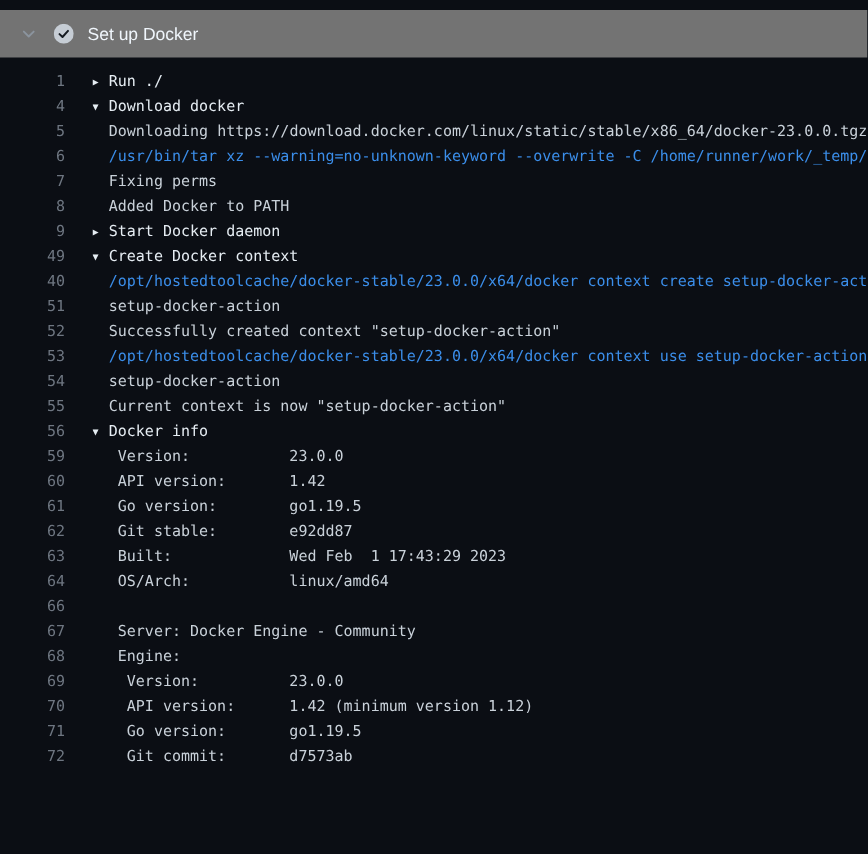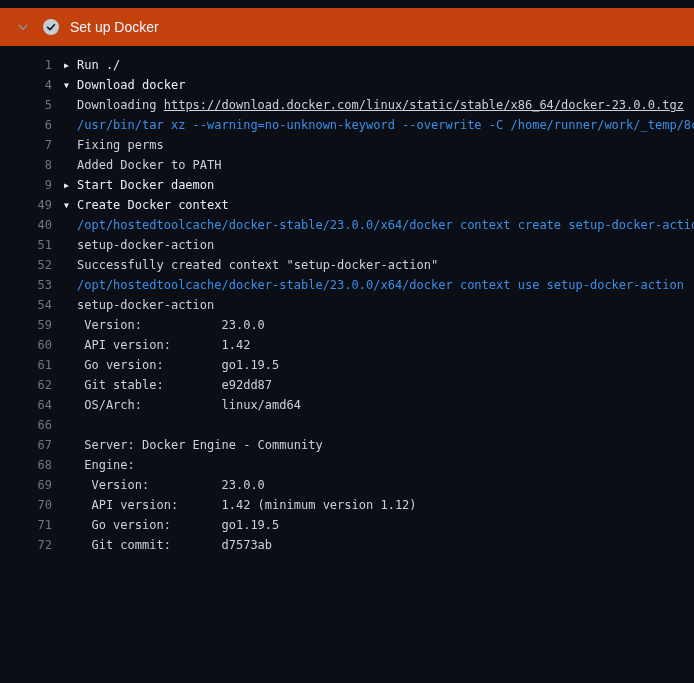--- a/index.html
+++ b/index.html
@@ -7,21 +7,21 @@
   body {
     background: #0b0e14;
     font-family: "Liberation Sans", sans-serif;
     overflow: hidden;
   }
   .panel { padding-top: 8px; }
 
   
   .step-header {
     height: 38px;
-    background: #c2410c;
+    background: #737373;
     display: flex;
     align-items: center;
     padding: 0 16px;
     cursor: pointer;
   }
   .step-header .chev { display: flex; align-items: center; margin-right: 13px; }
   .step-header .status { display: flex; align-items: center; margin-right: 11px; }
   .step-title {
     color: #f0f6fc;
     font-size: 14px;
@@ -44,36 +44,36 @@
     flex: none;
     width: 52px;
     text-align: right;
     color: #6e7681;
     cursor: pointer;
     user-select: none;
   }
   .line-content {
     flex: 1;
     min-width: 0;
-    margin-left: 12px;
+    margin-left: 22px;
     overflow: hidden;
     white-space: pre;
     color: #c9d1d9;
   }
   .group .line-content { color: #e6edf3; cursor: pointer; }
   .twistie {
     display: inline-block;
     width: 13px;
     font-size: 8px;
     color: #e6edf3;
     vertical-align: 1px;
   }
   .indent { padding-left: 13px; }
   .cmd { color: #3b8eea; }
-  .link { color: #c9d1d9; text-decoration: underline; cursor: pointer; }
+  .link { color: #c9d1d9; cursor: pointer; }
 </style>
 </head>
 <body>
 
 <div class="panel">
 
   <div class="step-header">
     <span class="chev">
       <svg width="14" height="14" viewBox="0 0 16 16" aria-hidden="true">
         <path d="M3.5 6 8 10.5 12.5 6" fill="none" stroke-width="1.7" stroke-linecap="round" stroke-linejoin="round" stroke="#8b949e"></path>
@@ -96,24 +96,27 @@
         <div class="log-line"><span class="line-num">6</span><span class="line-content indent cmd">/usr/bin/tar xz --warning=no-unknown-keyword --overwrite -C /home/runner/work/_temp/8c9</span></div>
         <div class="log-line"><span class="line-num">7</span><span class="line-content indent">Fixing perms</span></div>
         <div class="log-line"><span class="line-num">8</span><span class="line-content indent">Added Docker to PATH</span></div>
         <div class="log-line group"><span class="line-num">9</span><span class="line-content"><span class="twistie">▶</span><span>Start Docker daemon</span></span></div>
         <div class="log-line group"><span class="line-num">49</span><span class="line-content"><span class="twistie">▼</span><span>Create Docker context</span></span></div>
         <div class="log-line"><span class="line-num">40</span><span class="line-content indent cmd">/opt/hostedtoolcache/docker-stable/23.0.0/x64/docker context create setup-docker-action</span></div>
         <div class="log-line"><span class="line-num">51</span><span class="line-content indent">setup-docker-action</span></div>
         <div class="log-line"><span class="line-num">52</span><span class="line-content indent">Successfully created context "setup-docker-action"</span></div>
         <div class="log-line"><span class="line-num">53</span><span class="line-content indent cmd">/opt/hostedtoolcache/docker-stable/23.0.0/x64/docker context use setup-docker-action</span></div>
         <div class="log-line"><span class="line-num">54</span><span class="line-content indent">setup-docker-action</span></div>
+        <div class="log-line"><span class="line-num">55</span><span class="line-content indent">Current context is now "setup-docker-action"</span></div>
+        <div class="log-line group"><span class="line-num">56</span><span class="line-content"><span class="twistie">▼</span><span>Docker info</span></span></div>
         <div class="log-line"><span class="line-num">59</span><span class="line-content indent"> Version:           23.0.0</span></div>
         <div class="log-line"><span class="line-num">60</span><span class="line-content indent"> API version:       1.42</span></div>
         <div class="log-line"><span class="line-num">61</span><span class="line-content indent"> Go version:        go1.19.5</span></div>
         <div class="log-line"><span class="line-num">62</span><span class="line-content indent"> Git stable:        e92dd87</span></div>
+        <div class="log-line"><span class="line-num">63</span><span class="line-content indent"> Built:             Wed Feb  1 17:43:29 2023</span></div>
         <div class="log-line"><span class="line-num">64</span><span class="line-content indent"> OS/Arch:           linux/amd64</span></div>
         <div class="log-line"><span class="line-num">66</span><span class="line-content indent"></span></div>
         <div class="log-line"><span class="line-num">67</span><span class="line-content indent"> Server: Docker Engine - Community</span></div>
         <div class="log-line"><span class="line-num">68</span><span class="line-content indent"> Engine:</span></div>
         <div class="log-line"><span class="line-num">69</span><span class="line-content indent">  Version:          23.0.0</span></div>
         <div class="log-line"><span class="line-num">70</span><span class="line-content indent">  API version:      1.42 (minimum version 1.12)</span></div>
         <div class="log-line"><span class="line-num">71</span><span class="line-content indent">  Go version:       go1.19.5</span></div>
         <div class="log-line"><span class="line-num">72</span><span class="line-content indent">  Git commit:       d7573ab</span></div>
       </div>
   </div>

